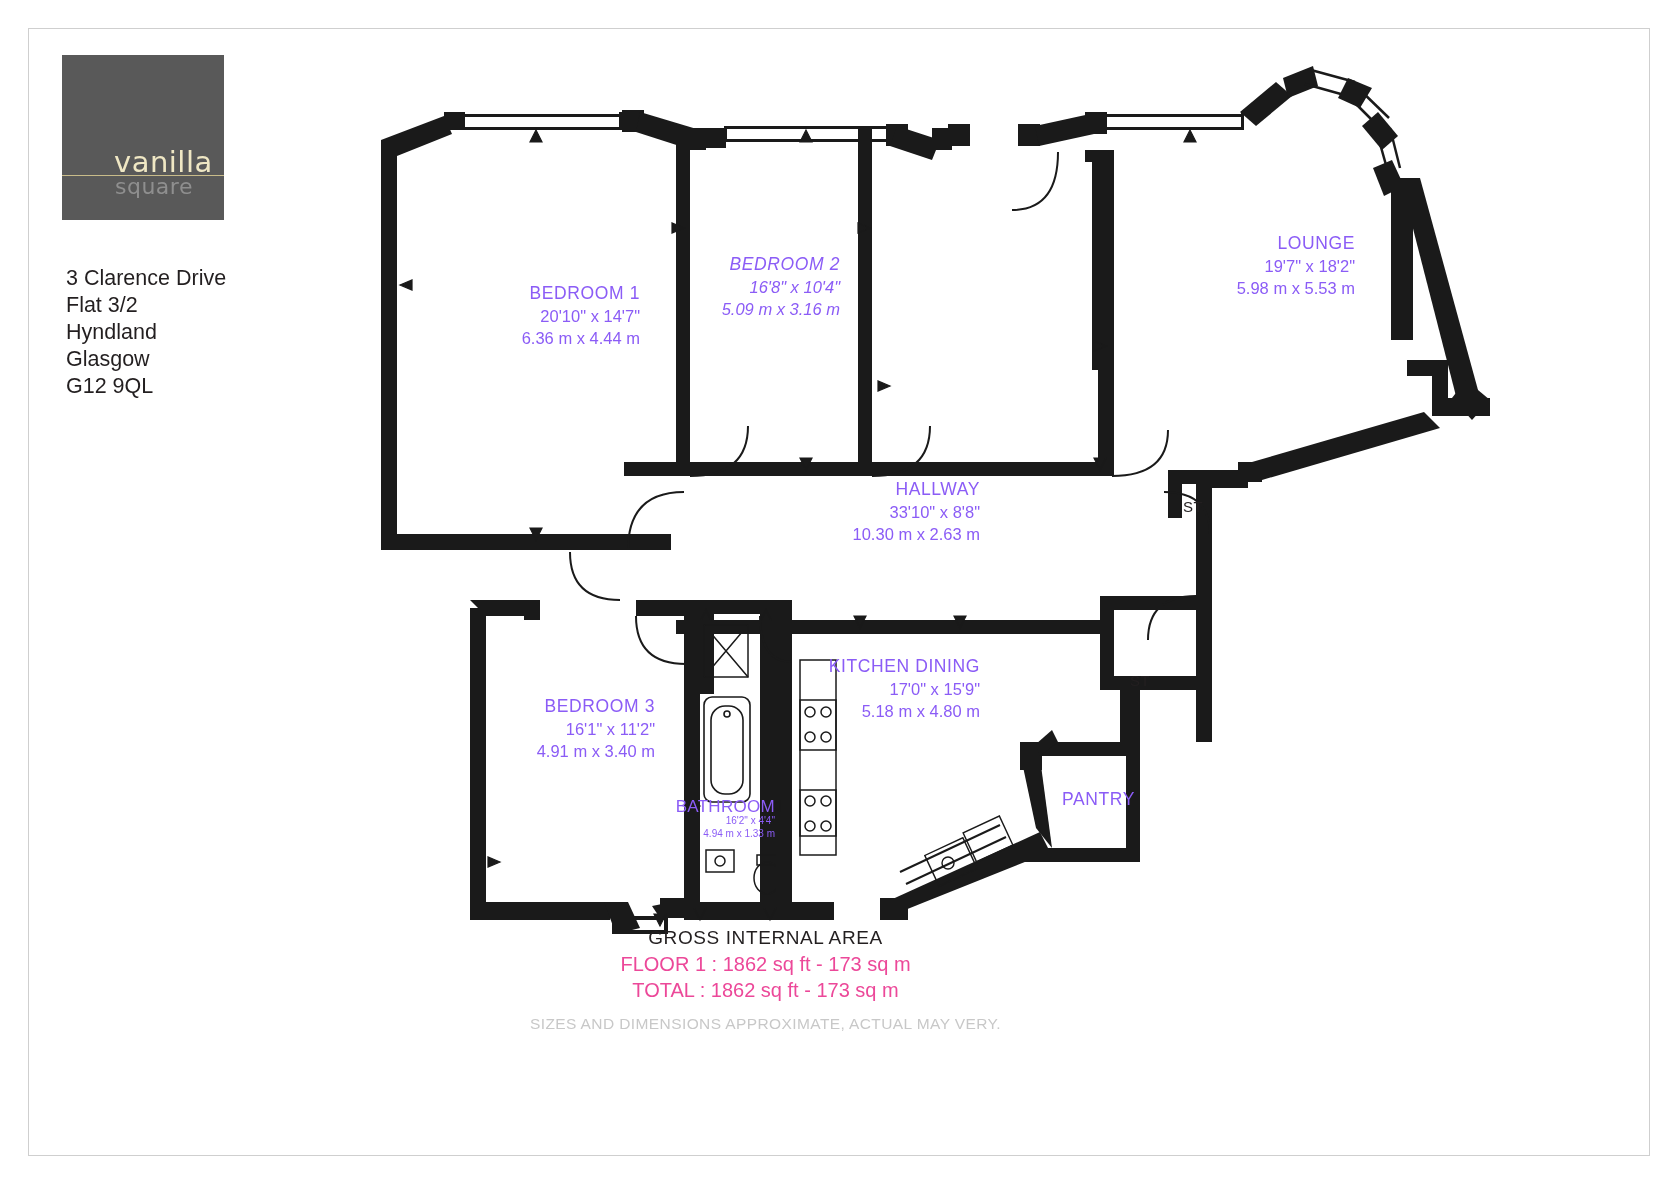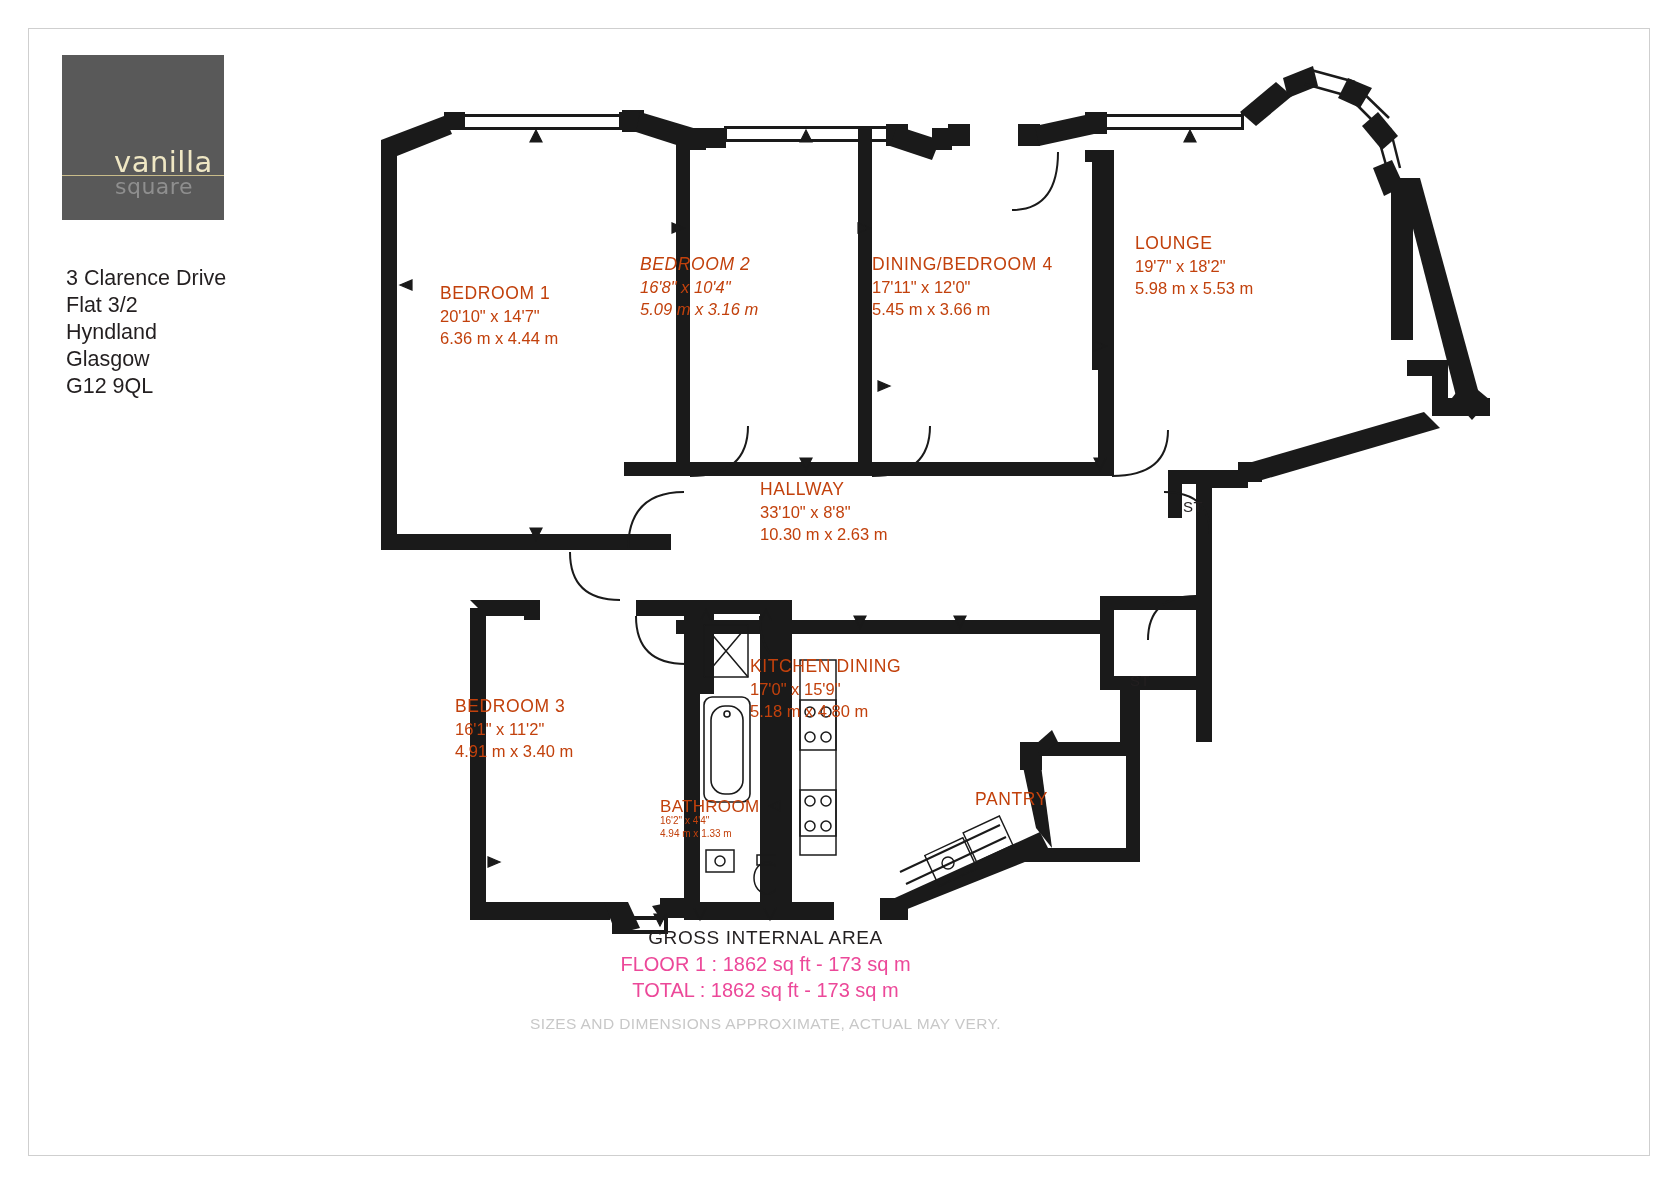--- a/index.html
+++ b/index.html
@@ -80,23 +80,23 @@
     position: absolute;
     left: 0;
     top: 0;
     width: 1680px;
     height: 1188px;
     pointer-events: none;
   }
   
   .room-label {
     position: absolute;
-    text-align: left;
+    text-align: right;
     font-family: "Liberation Sans", sans-serif;
-    color: #c2410c;
+    color: #8b5cf6;
     white-space: nowrap;
   }
   .room-label .name {
     font-size: 17.5px;
     letter-spacing: 0.6px;
     line-height: 23px;
   }
   .room-label .dim {
     font-size: 16.5px;
     line-height: 22px;
@@ -382,25 +382,20 @@
     <div class="dim">20'10" x 14'7"</div>
     <div class="dim">6.36 m x 4.44 m</div>
   </div>
 
   <div class="room-label" style="left:640px; top:253px; width:200px;font-style:italic;">
     <div class="name">BEDROOM 2</div>
     <div class="dim">16'8" x 10'4"</div>
     <div class="dim">5.09 m x 3.16 m</div>
   </div>
 
-  <div class="room-label" style="left:872px; top:253px; width:230px;">
-    <div class="name">DINING/BEDROOM 4</div>
-    <div class="dim">17'11" x 12'0"</div>
-    <div class="dim">5.45 m x 3.66 m</div>
-  </div>
 
   <div class="room-label" style="left:1135px; top:232px; width:220px;">
     <div class="name">LOUNGE</div>
     <div class="dim">19'7" x 18'2"</div>
     <div class="dim">5.98 m x 5.53 m</div>
   </div>
 
   <div class="room-label" style="left:760px; top:478px; width:220px;">
     <div class="name">HALLWAY</div>
     <div class="dim">33'10" x 8'8"</div>

